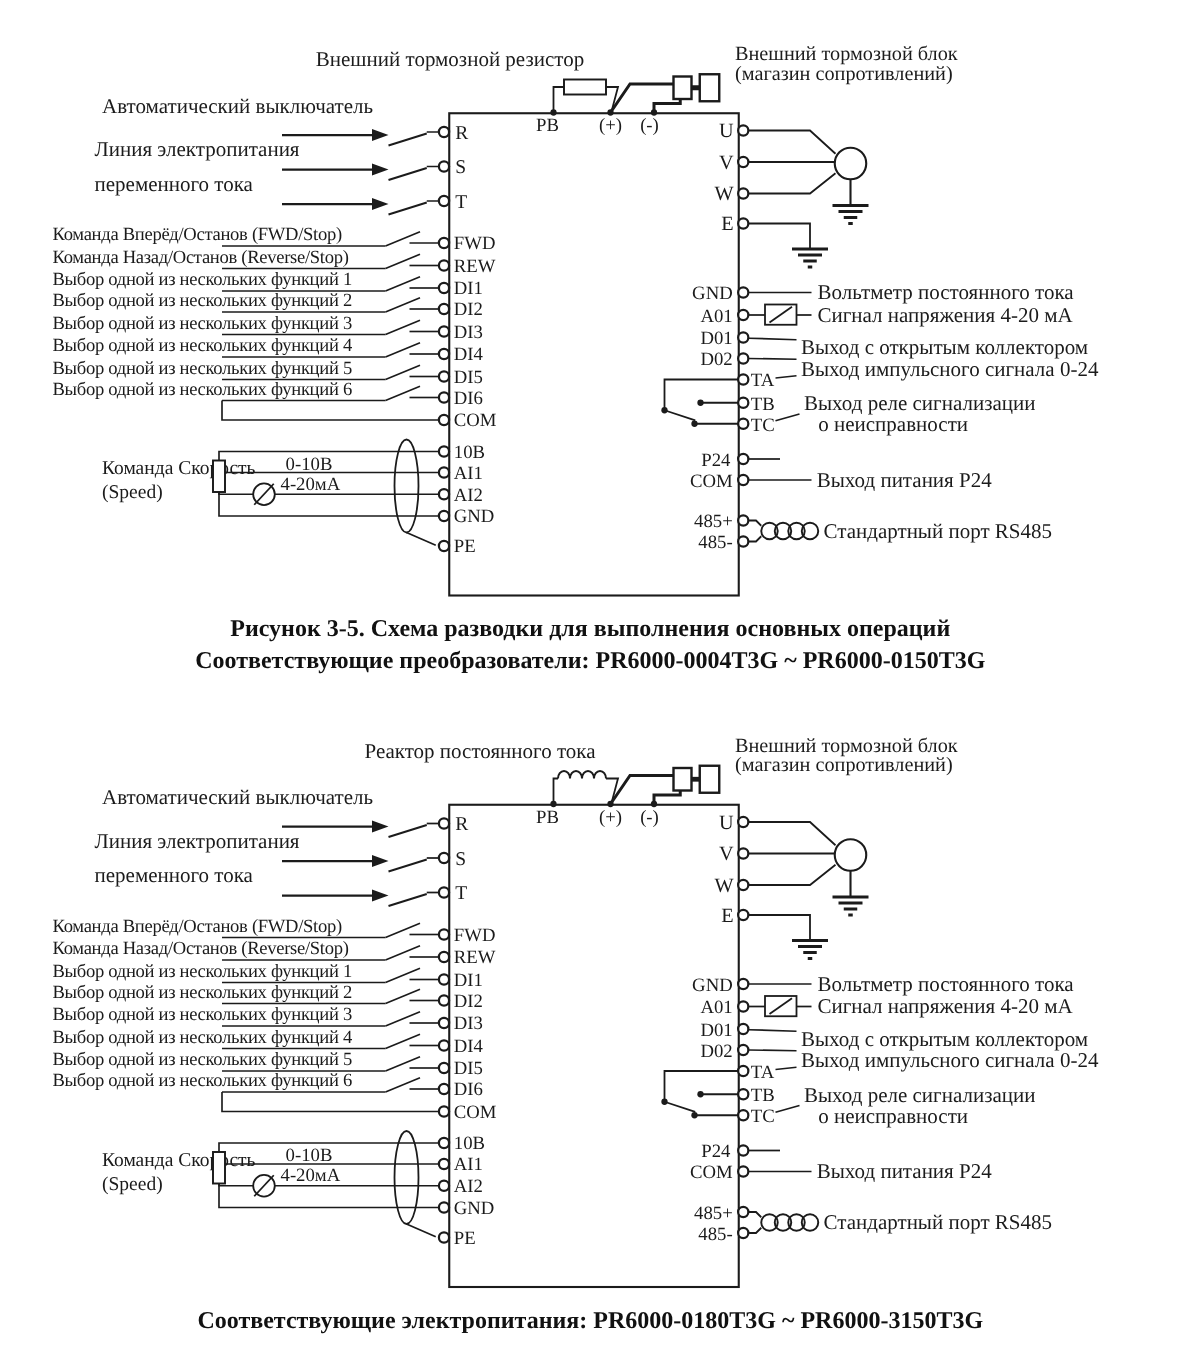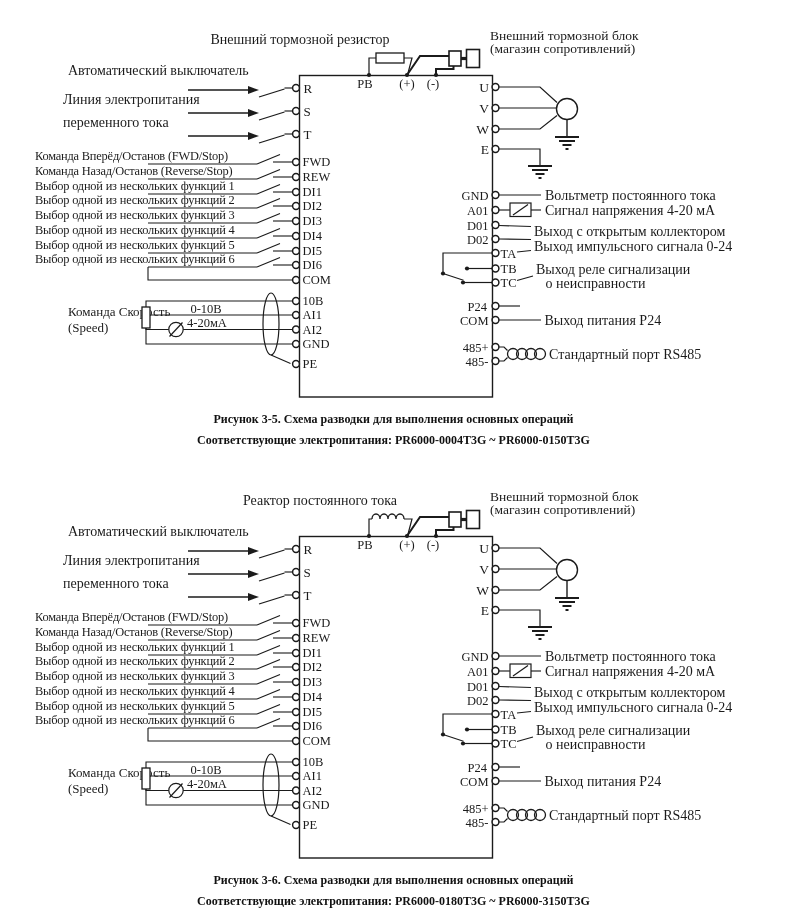--- a/index.html
+++ b/index.html
@@ -5,21 +5,21 @@
   html,body{margin:0;padding:0;}
   body{
     width:787px;height:912px;background:#ffffff;position:relative;overflow:hidden;
     font-family:"Liberation Serif",serif;
   }
   .page{position:absolute;inset:0;margin-top:25px;}
   .fig{position:absolute;left:0;}
   svg text{font-family:"Liberation Serif",serif;fill:#1b1b1b;}
   .caption{
     position:absolute;left:0;width:787px;text-align:center;
-    font-family:"Liberation Serif",serif;font-weight:bold;font-size:12px;line-height:21px;
+    font-family:"Liberation Serif",serif;font-weight:bold;font-size:16px;line-height:21px;
     color:#111;
   }
 </style>
 </head>
 <body>
 
 <div class="page">
 
   <svg id="fig0" class="fig" style="top:0" width="787" height="378">
       <rect x="299.5" y="50.5" width="193" height="321.5" fill="none" stroke="#1b1b1b" stroke-width="1.4"></rect>
@@ -208,21 +208,21 @@
       <path d="M499,336 H504 L507.5,332.5" stroke="#1b1b1b" stroke-width="1.2" fill="none"></path>
       <circle cx="513" cy="329" r="5.5" fill="none" stroke="#1b1b1b" stroke-width="1.3"></circle>
       <circle cx="522" cy="329" r="5.5" fill="none" stroke="#1b1b1b" stroke-width="1.3"></circle>
       <circle cx="531" cy="329" r="5.5" fill="none" stroke="#1b1b1b" stroke-width="1.3"></circle>
       <circle cx="540" cy="329" r="5.5" fill="none" stroke="#1b1b1b" stroke-width="1.3"></circle>
       <text x="549" y="333.5" font-size="14" text-anchor="start" letter-spacing="0">Стандартный порт RS485</text>
     </svg>
 
   <div class="caption" style="top:384px">
     <div>Рисунок 3-5. Схема разводки для выполнения основных операций</div>
-    <div>Соответствующие электропитания: PR6000-0004T3G ~ PR6000-0150T3G</div>
+    <div>Соответствующие преобразователи: PR6000-0004T3G ~ PR6000-0150T3G</div>
   </div>
 
   <svg id="fig1" class="fig" style="top:461px" width="787" height="378">
       <rect x="299.5" y="50.5" width="193" height="321.5" fill="none" stroke="#1b1b1b" stroke-width="1.4"></rect>
       <text x="320" y="19" font-size="14" text-anchor="middle" letter-spacing="0">Реактор постоянного тока</text>
       <text x="490" y="15" font-size="13.5" text-anchor="start" letter-spacing="0">Внешний тормозной блок</text>
       <text x="490" y="28" font-size="13.5" text-anchor="start" letter-spacing="0">(магазин сопротивлений)</text>
       <circle cx="369" cy="50" r="2.1" fill="#1b1b1b" stroke="none"></circle>
       <circle cx="407" cy="50" r="2.1" fill="#1b1b1b" stroke="none"></circle>
       <circle cx="436" cy="50" r="2.1" fill="#1b1b1b" stroke="none"></circle>
@@ -404,17 +404,16 @@
       <path d="M499,322 H504 L507.5,325.5" stroke="#1b1b1b" stroke-width="1.2" fill="none"></path>
       <path d="M499,336 H504 L507.5,332.5" stroke="#1b1b1b" stroke-width="1.2" fill="none"></path>
       <circle cx="513" cy="329" r="5.5" fill="none" stroke="#1b1b1b" stroke-width="1.3"></circle>
       <circle cx="522" cy="329" r="5.5" fill="none" stroke="#1b1b1b" stroke-width="1.3"></circle>
       <circle cx="531" cy="329" r="5.5" fill="none" stroke="#1b1b1b" stroke-width="1.3"></circle>
       <circle cx="540" cy="329" r="5.5" fill="none" stroke="#1b1b1b" stroke-width="1.3"></circle>
       <text x="549" y="333.5" font-size="14" text-anchor="start" letter-spacing="0">Стандартный порт RS485</text>
     </svg>
 
   <div class="caption" style="top:845px">
-    <div>Рисунок 3-6. Схема разводки для выполнения основных операций</div>
     <div>Соответствующие электропитания: PR6000-0180T3G ~ PR6000-3150T3G</div>
   </div>
 
 </div>
 
 </body></html>

